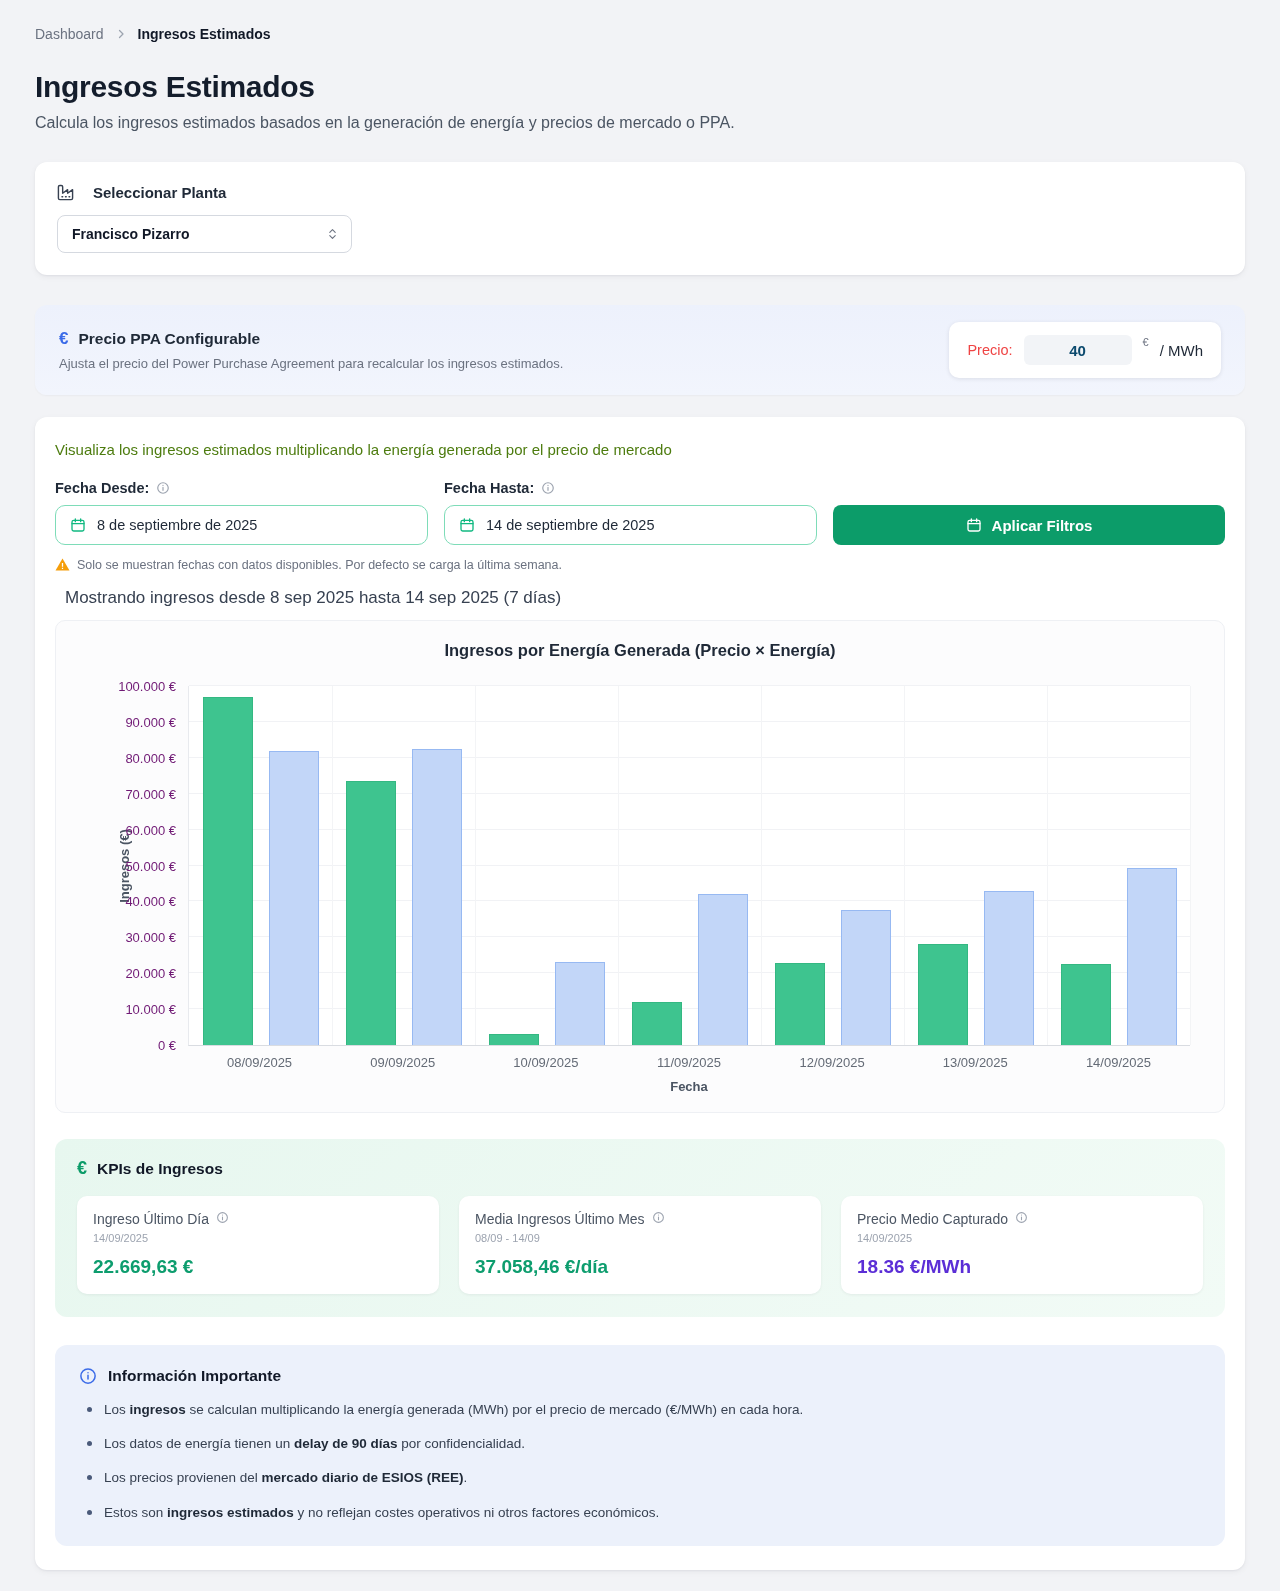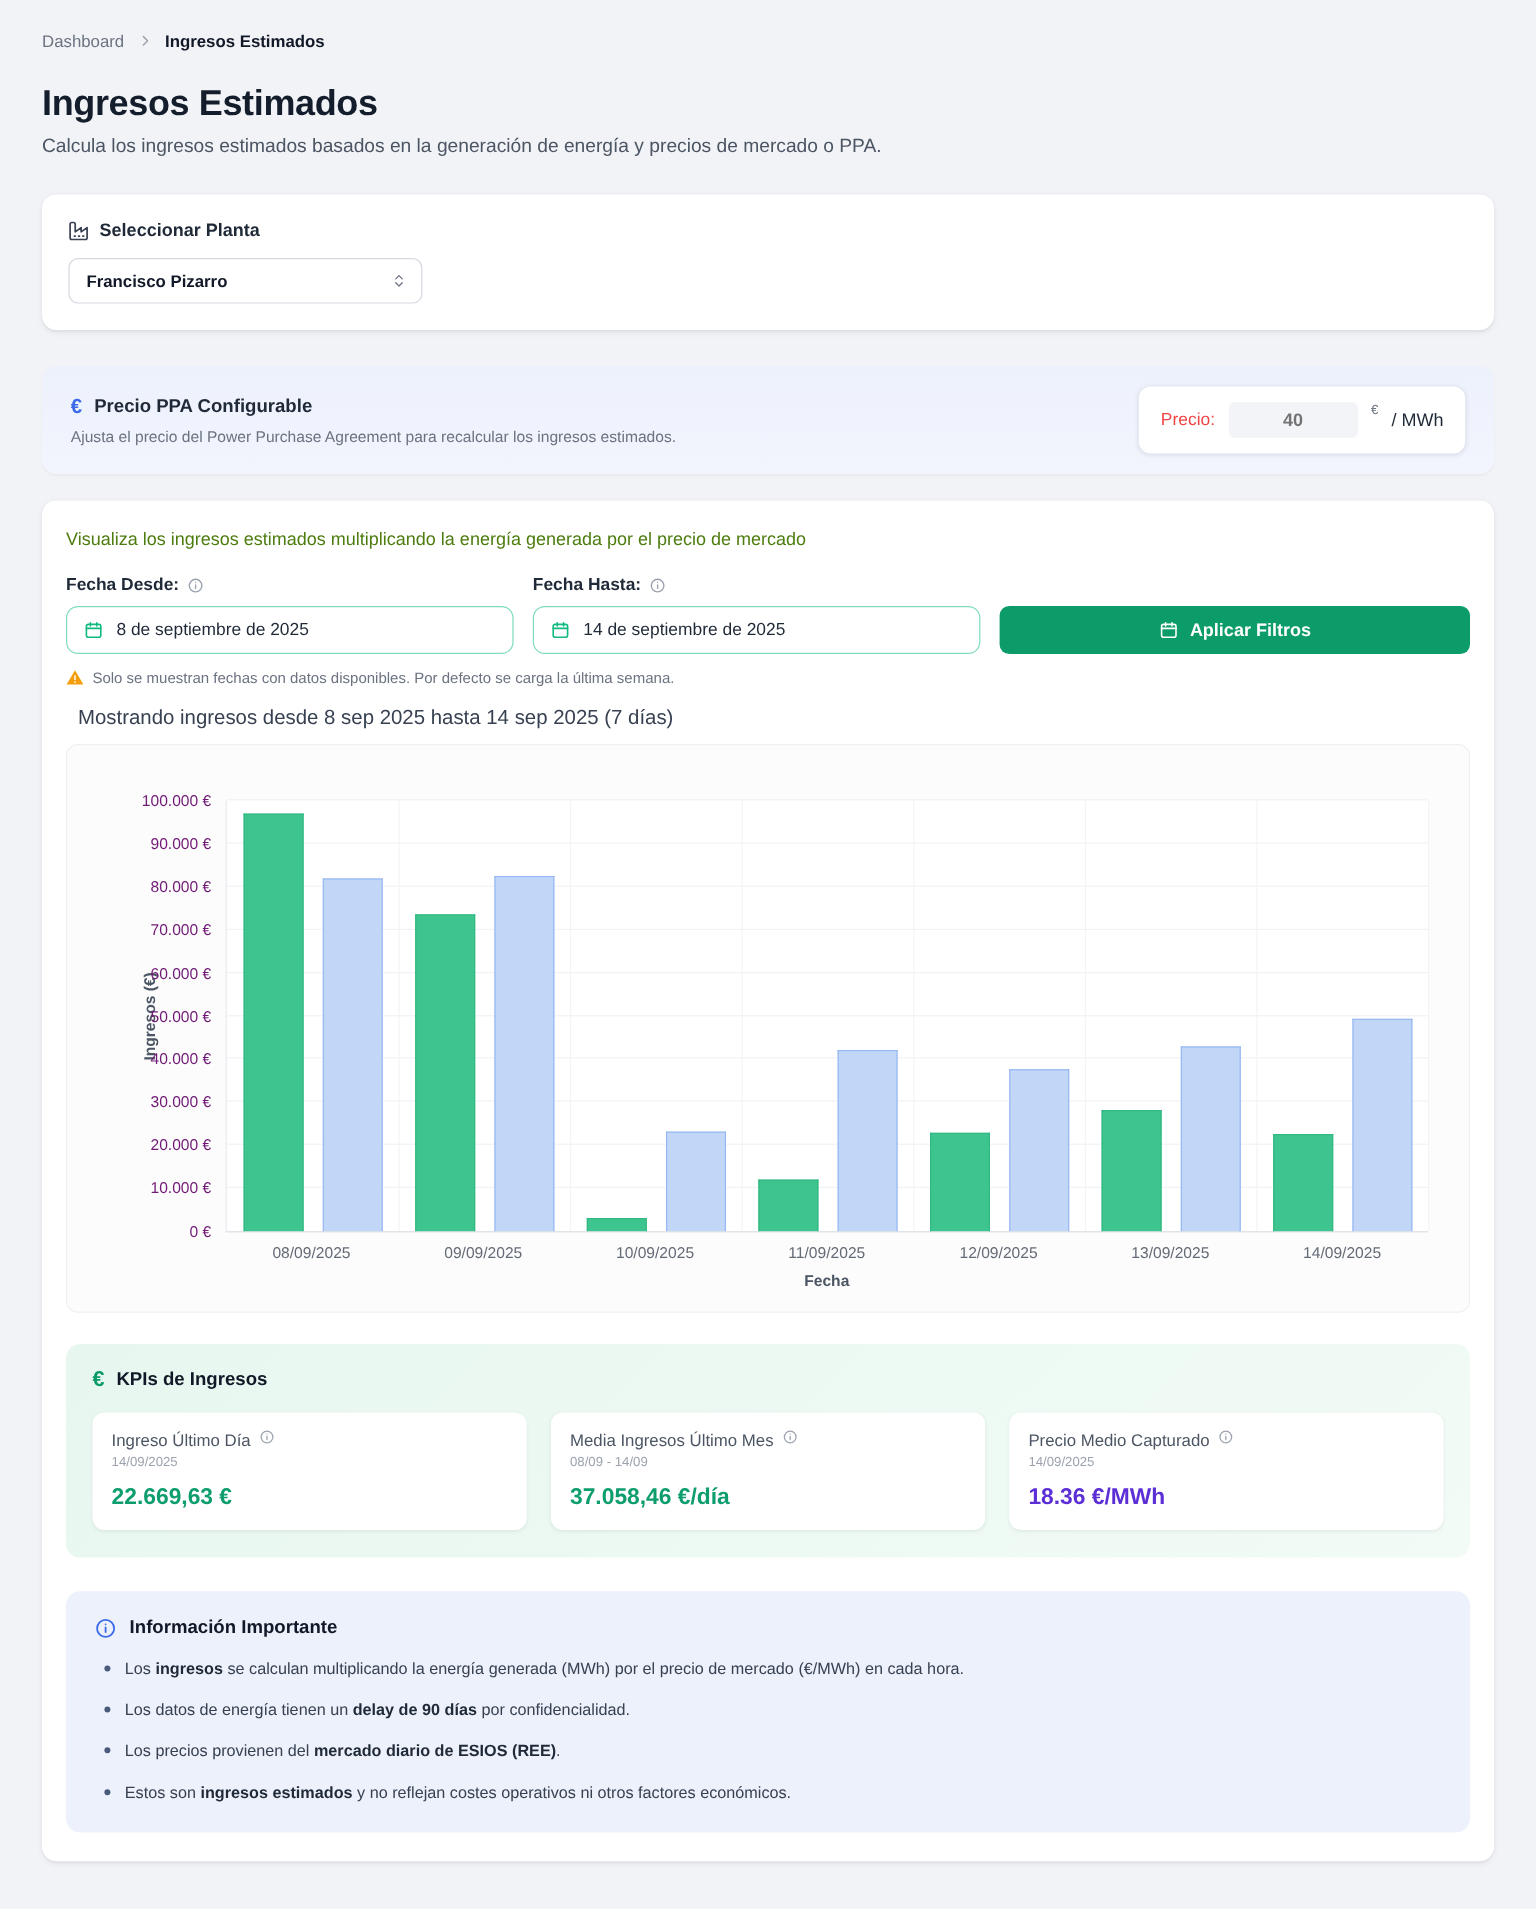--- a/index.html
+++ b/index.html
@@ -17,38 +17,38 @@
   .breadcrumb .crumb-sep { color: #9ca3af; font-size: 15px; }
   .breadcrumb .crumb-current { color: #111827; font-weight: 700; }
   .page-title { font-size: 30px; margin: 0 0 10px; color: #141d2c; font-weight: 700; letter-spacing: -0.3px; }
   .page-subtitle { font-size: 16px; color: #4b5563; margin: 0 0 30px; }
 
   
   .card { background: #fff; border-radius: 12px; box-shadow: 0 1px 2px rgba(16,24,40,.05), 0 2px 6px rgba(16,24,40,.05); }
 
   
   .plant-card { padding: 22px; margin-bottom: 30px; }
-  .card-label { display: flex; align-items: flex-end; gap: 9px; font-size: 15px; font-weight: 700; color: #1f2937; margin-bottom: 14px; }
+  .card-label { display: flex; align-items: flex-end; gap: 19px; font-size: 15px; font-weight: 700; color: #1f2937; margin-bottom: 14px; }
   .card-label .icon { display: inline-flex; color: #374151; }
   .select { width: 295px; height: 38px; border: 1px solid #d5d9e0; border-radius: 8px; background: #fff;
     display: flex; align-items: center; justify-content: space-between; padding: 0 12px 0 14px;
     font-size: 14px; font-weight: 700; color: #111827; cursor: pointer; }
 
   
   .ppa-card { background: linear-gradient(180deg, #edf1fc, #f2f5fd); border-radius: 12px; padding: 17px 24px;
     display: flex; align-items: center; justify-content: space-between; margin-bottom: 22px;
     box-shadow: 0 1px 2px rgba(16,24,40,.04); }
   .ppa-title { display: flex; align-items: center; gap: 10px; font-size: 15.5px; font-weight: 700; color: #1f2937; margin-bottom: 7px; }
   .euro-blue { color: #3b6be8; font-size: 17px; font-weight: 700; }
   .ppa-desc { font-size: 13px; color: #6b7280; }
   .price-box { background: #fff; border-radius: 10px; padding: 13px 18px; display: flex; align-items: center; gap: 11px;
     box-shadow: 0 1px 4px rgba(16,24,40,.10); }
   .price-label { font-size: 14.5px; color: #ef4444; }
   .price-input { width: 108px; height: 30px; background: #f2f4f7; border: none; border-radius: 6px; text-align: center;
-    font-weight: 700; font-size: 15px; font-family: inherit; color: #737373; }
+    font-weight: 700; font-size: 15px; font-family: inherit; color: #0c4a6e; }
   .price-cur { font-size: 11px; color: #6b7280; align-self: flex-start; margin-top: 1px; }
   .price-unit { font-size: 15px; color: #1f2937; font-weight: 500; }
 
   
   .main-card { padding: 24px 20px 24px; }
   .intro { font-size: 15px; color: #4d7c0f; margin: 0 0 22px; }
   .filter-grid { display: grid; grid-template-columns: 373px 373px 1fr; column-gap: 16px; row-gap: 9px; align-items: end; }
   .filter-label { display: flex; align-items: center; gap: 7px; font-size: 14.5px; font-weight: 700; color: #1f2937; }
   .info-ic { color: #9ca3af; display: inline-flex; }
   .date-input { height: 40px; border: 1.5px solid #7edcb8; border-radius: 10px; display: flex; align-items: center; gap: 11px;
@@ -209,20 +209,21 @@
             <path fill="#f59e0b" d="M12 2.5 0.8 21.5h22.4L12 2.5z"></path>
             <path fill="#fff" d="M11 9.5h2v6h-2zM11 17h2v2h-2z"></path>
           </svg>
       </span>
       <span>Solo se muestran fechas con datos disponibles. Por defecto se carga la última semana.</span>
     </div>
 
     <div class="showing">Mostrando ingresos desde 8 sep 2025 hasta 14 sep 2025 (7 días)</div>
 
     <div class="chart-panel">
+      <div class="chart-title">Ingresos por Energía Generada (Precio × Energía)</div>
       <div class="plot-area">
         <div class="y-title">Ingresos (€)</div>
       <div class="ytick" style="bottom: 0%;">0 €</div>
           <div class="hgrid" style="bottom: 10%;"></div>
           <div class="ytick" style="bottom: 10%;">10.000 €</div>
           <div class="hgrid" style="bottom: 20%;"></div>
           <div class="ytick" style="bottom: 20%;">20.000 €</div>
           <div class="hgrid" style="bottom: 30%;"></div>
           <div class="ytick" style="bottom: 30%;">30.000 €</div>
           <div class="hgrid" style="bottom: 40%;"></div>

